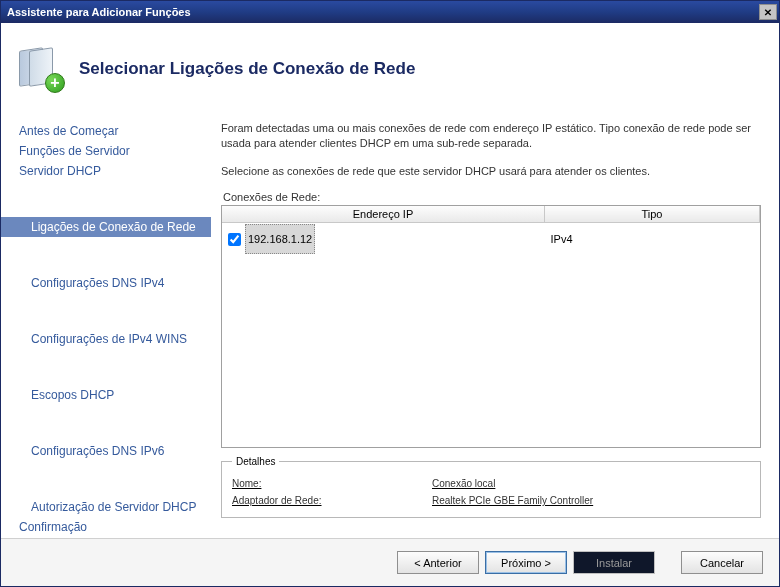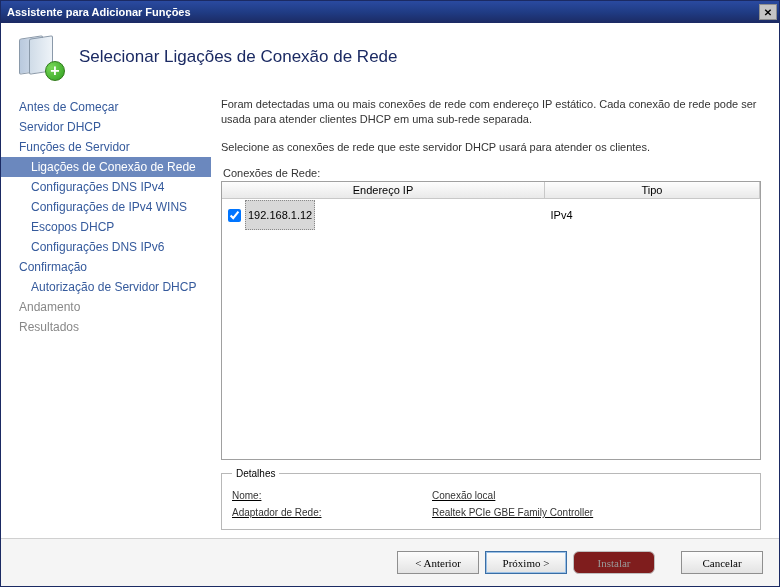--- a/index.html
+++ b/index.html
@@ -8,21 +8,21 @@
     width: 780px; height: 587px;
     font-family: "Segoe UI", Tahoma, sans-serif;
     font-size: 11px;
     background: #ececec;
     overflow: hidden;
   }
   .window {
     width: 780px; height: 587px;
     background: #fff;
     border: 1px solid #1b2a63;
-    display: flex; flex-direction: column;
+    display: flex; flex-direction: column; gap: 12px;
   }
   .titlebar {
     height: 22px;
     background: linear-gradient(to bottom, #2a4aa0 0%, #203c85 50%, #1b2a63 100%);
     color: #fff;
     display: flex; align-items: center;
     padding: 0 2px 0 6px;
     font-size: 11px;
     font-weight: bold;
   }
@@ -66,21 +66,21 @@
     width: 20px; height: 20px;
     background: radial-gradient(circle at 30% 30%, #79d858, #2e9e1f);
     border-radius: 50%;
     color: #fff; font-weight: bold; font-size: 16px;
     display: flex; align-items: center; justify-content: center;
     border: 1px solid #2e7a18;
   }
   .header h1 {
     margin: 0;
     font-size: 17px;
-    font-weight: normal;
+    font-weight: bold;
     color: #1b2a63;
   }
   .body {
     display: flex;
     flex: 1;
     min-height: 0;
     background: #fff;
   }
   .sidebar {
     width: 210px;
@@ -90,21 +90,21 @@
   }
   .sidebar .step {
     padding: 3px 10px 3px 18px;
     color: #355a9c;
     font-size: 12px;
     cursor: pointer;
     white-space: nowrap;
     overflow: hidden;
     text-overflow: ellipsis;
   }
-  .sidebar .step.sub { padding-left: 30px; }
+  .sidebar .step.sub { padding-left: 30px; margin-top: 36px; }
   .sidebar .step.selected {
     background: #6b88be;
     color: #fff;
   }
   .sidebar .step.disabled { color: #888; cursor: default; }
   .content {
     flex: 1;
     padding: 8px 18px 0 10px;
     display: flex; flex-direction: column;
     min-width: 0;
@@ -159,28 +159,26 @@
     padding: 0 16px; gap: 6px;
   }
   .footer .gap { width: 14px; }
   button.win {
     min-width: 82px; height: 23px;
     font-size: 11px;
     background: linear-gradient(to bottom, #fdfdfd, #e3e3e3);
     border: 1px solid #8f8f8f;
     cursor: pointer;
     padding: 0 10px;
-    font-family: Liberation Serif, serif;
   }
   button.win:disabled {
     color: #9a9a9a;
-    background: #7f1d1d;
+    background: #0f172a;
     border-color: #c0c0c0;
     cursor: default;
-    border-radius: 6px;
   }
   button.win.default {
     border: 1px solid #3a6ea5;
     box-shadow: inset 0 0 0 1px #9ac0e6;
   }
 </style>
 </head>
 <body>
 
 <div class="window">
@@ -198,35 +196,35 @@
       <div class="server"></div>
       <div class="server2"></div>
       <div class="plus">+</div>
     </div>
     <h1>Selecionar Ligações de Conexão de Rede</h1>
   </div>
 
   <div class="body">
     <div class="sidebar">
       <div class="step">Antes de Começar</div>
+      <div class="step">Funções de Servidor</div>
       <div class="step">Servidor DHCP</div>
-      <div class="step">Funções de Servidor</div>
       <div class="step sub selected">Ligações de Conexão de Rede</div>
       <div class="step sub">Configurações DNS IPv4</div>
       <div class="step sub">Configurações de IPv4 WINS</div>
       <div class="step sub">Escopos DHCP</div>
       <div class="step sub">Configurações DNS IPv6</div>
+      <div class="step sub">Autorização de Servidor DHCP</div>
       <div class="step">Confirmação</div>
-      <div class="step sub">Autorização de Servidor DHCP</div>
       <div class="step disabled">Andamento</div>
       <div class="step disabled">Resultados</div>
     </div>
 
     <div class="content">
-      <div class="desc">Foram detectadas uma ou mais conexões de rede com endereço IP estático. Cada conexão de rede pode ser usada para atender clientes DHCP em uma sub-rede separada.</div>
+      <div class="desc">Foram detectadas uma ou mais conexões de rede com endereço IP estático. Tipo conexão de rede pode ser usada para atender clientes DHCP em uma sub-rede separada.</div>
       <div class="desc">Selecione as conexões de rede que este servidor DHCP usará para atender os clientes.</div>
 
       <div class="small-label">Conexões de Rede:</div>
       <div class="table-wrap">
         <table class="net">
           <colgroup>
               <col style="width:60%">
               <col style="width:40%">
             </colgroup>
           <thead>

